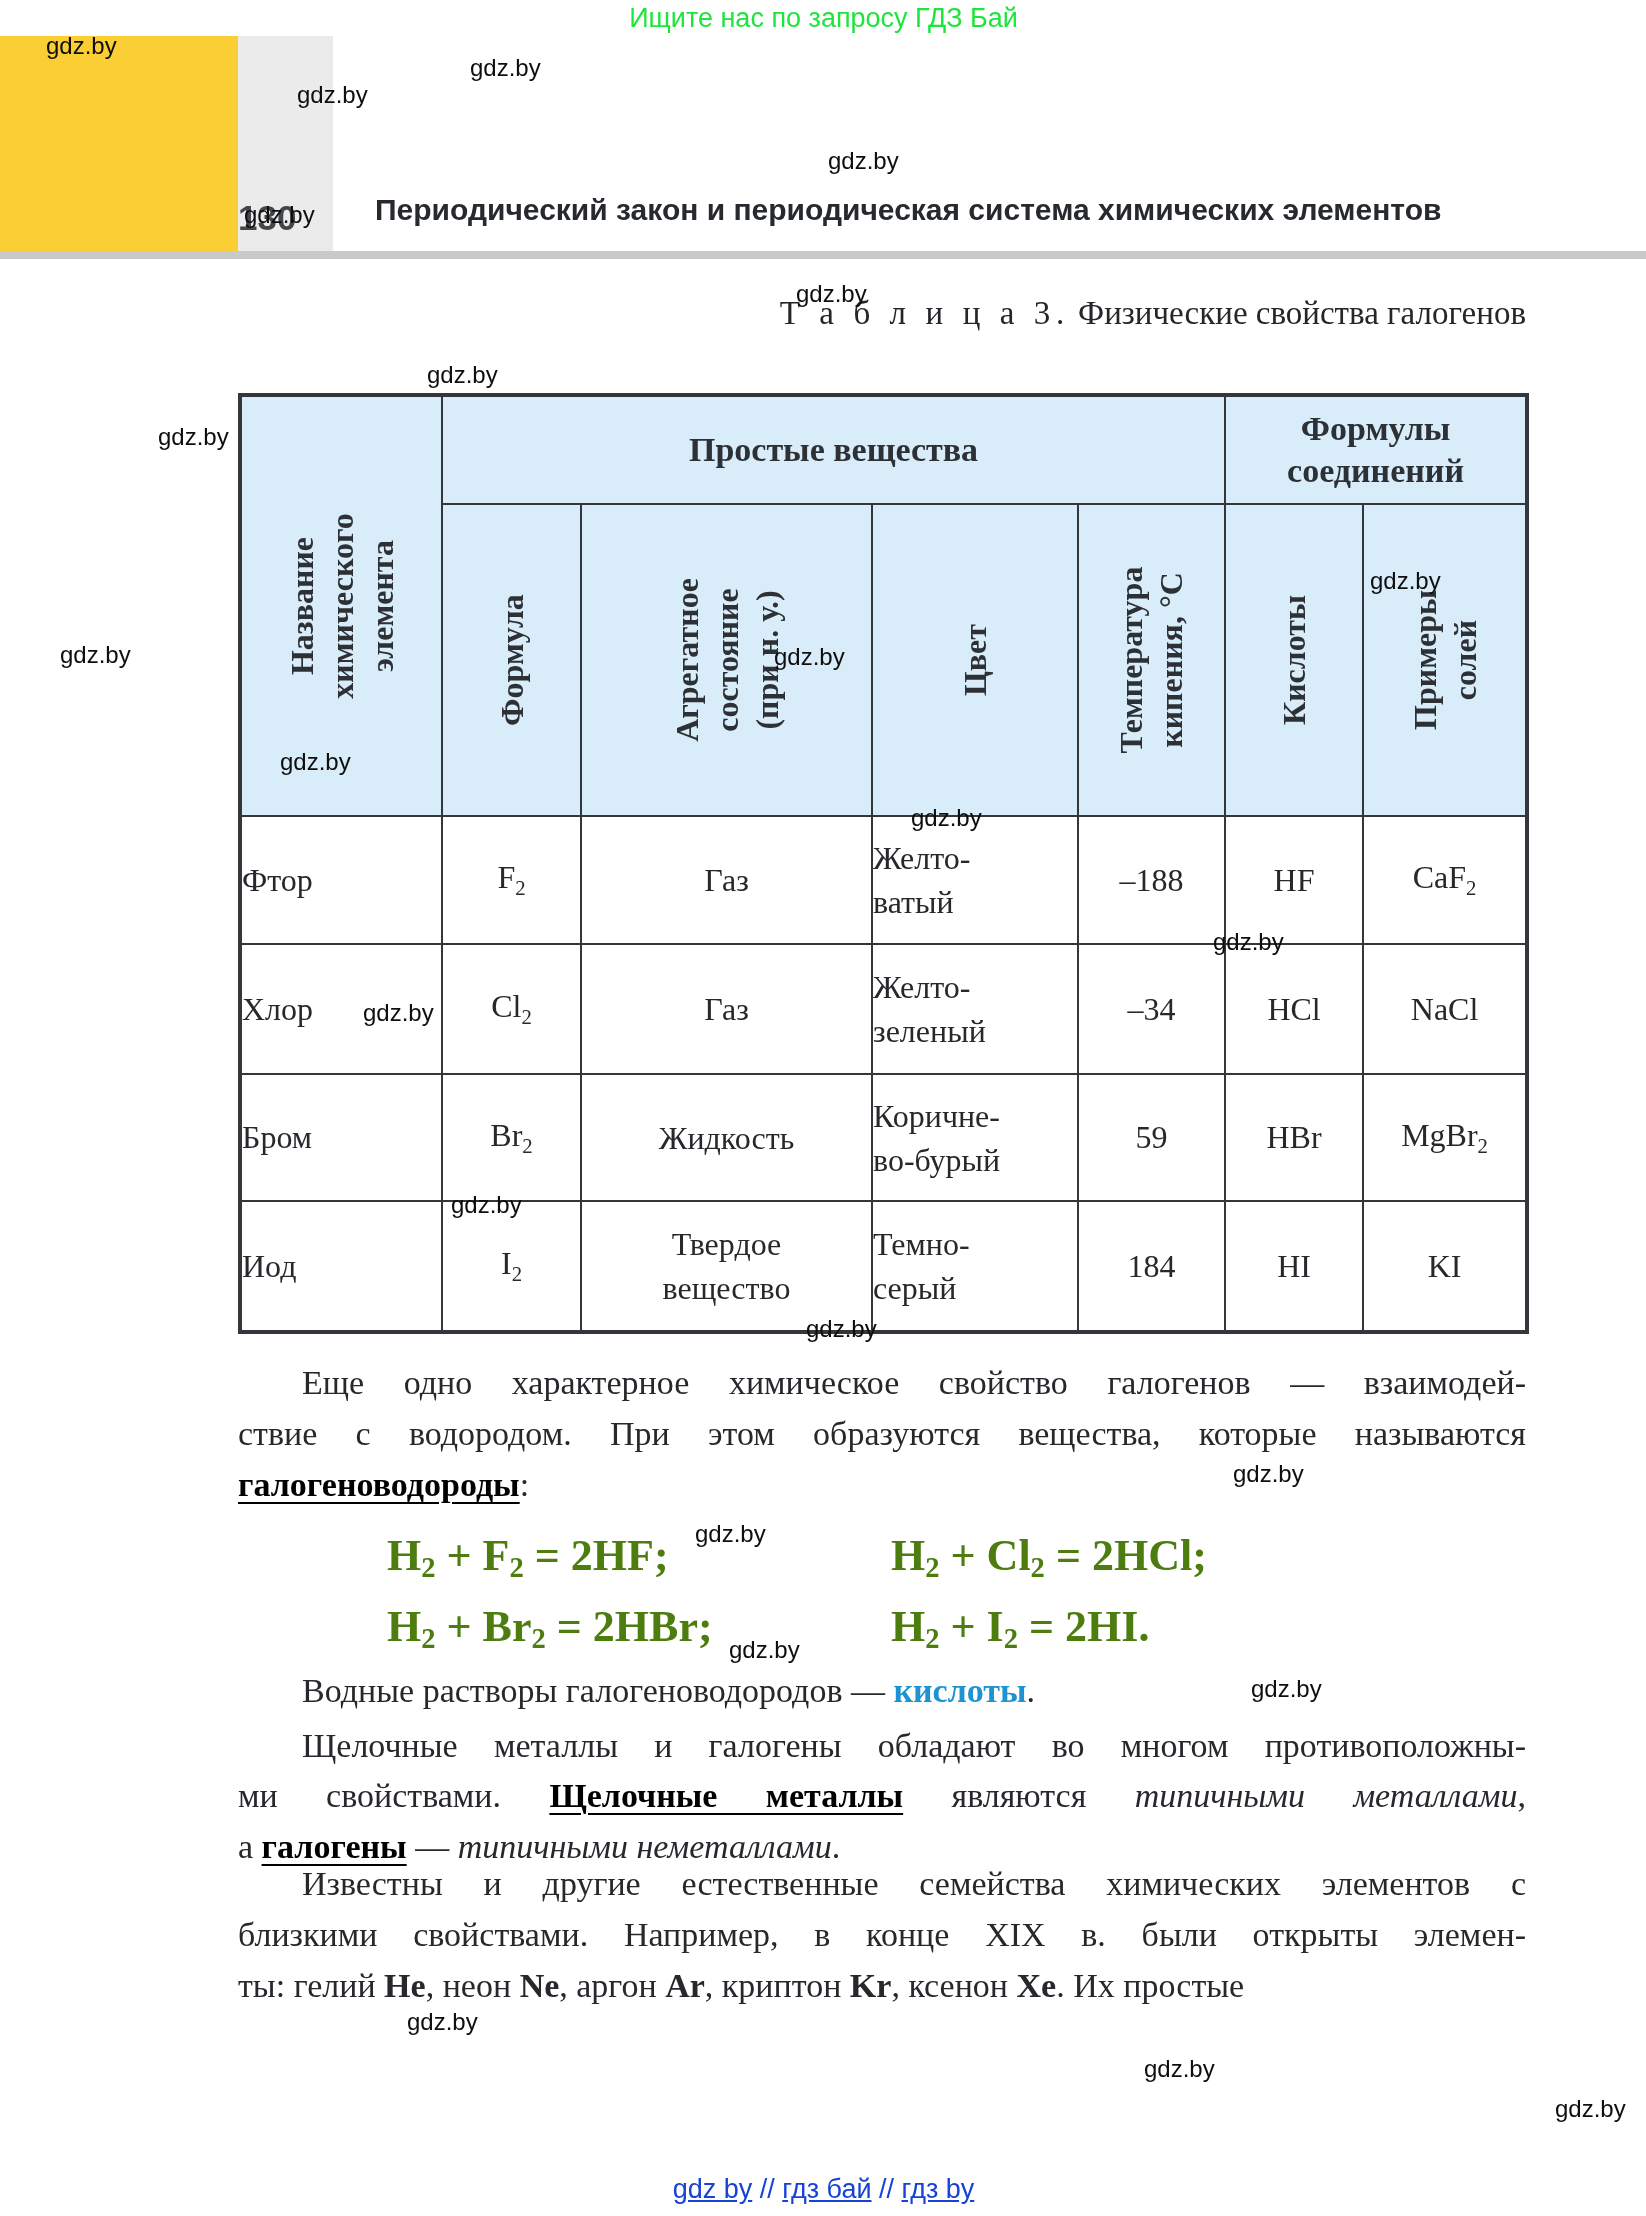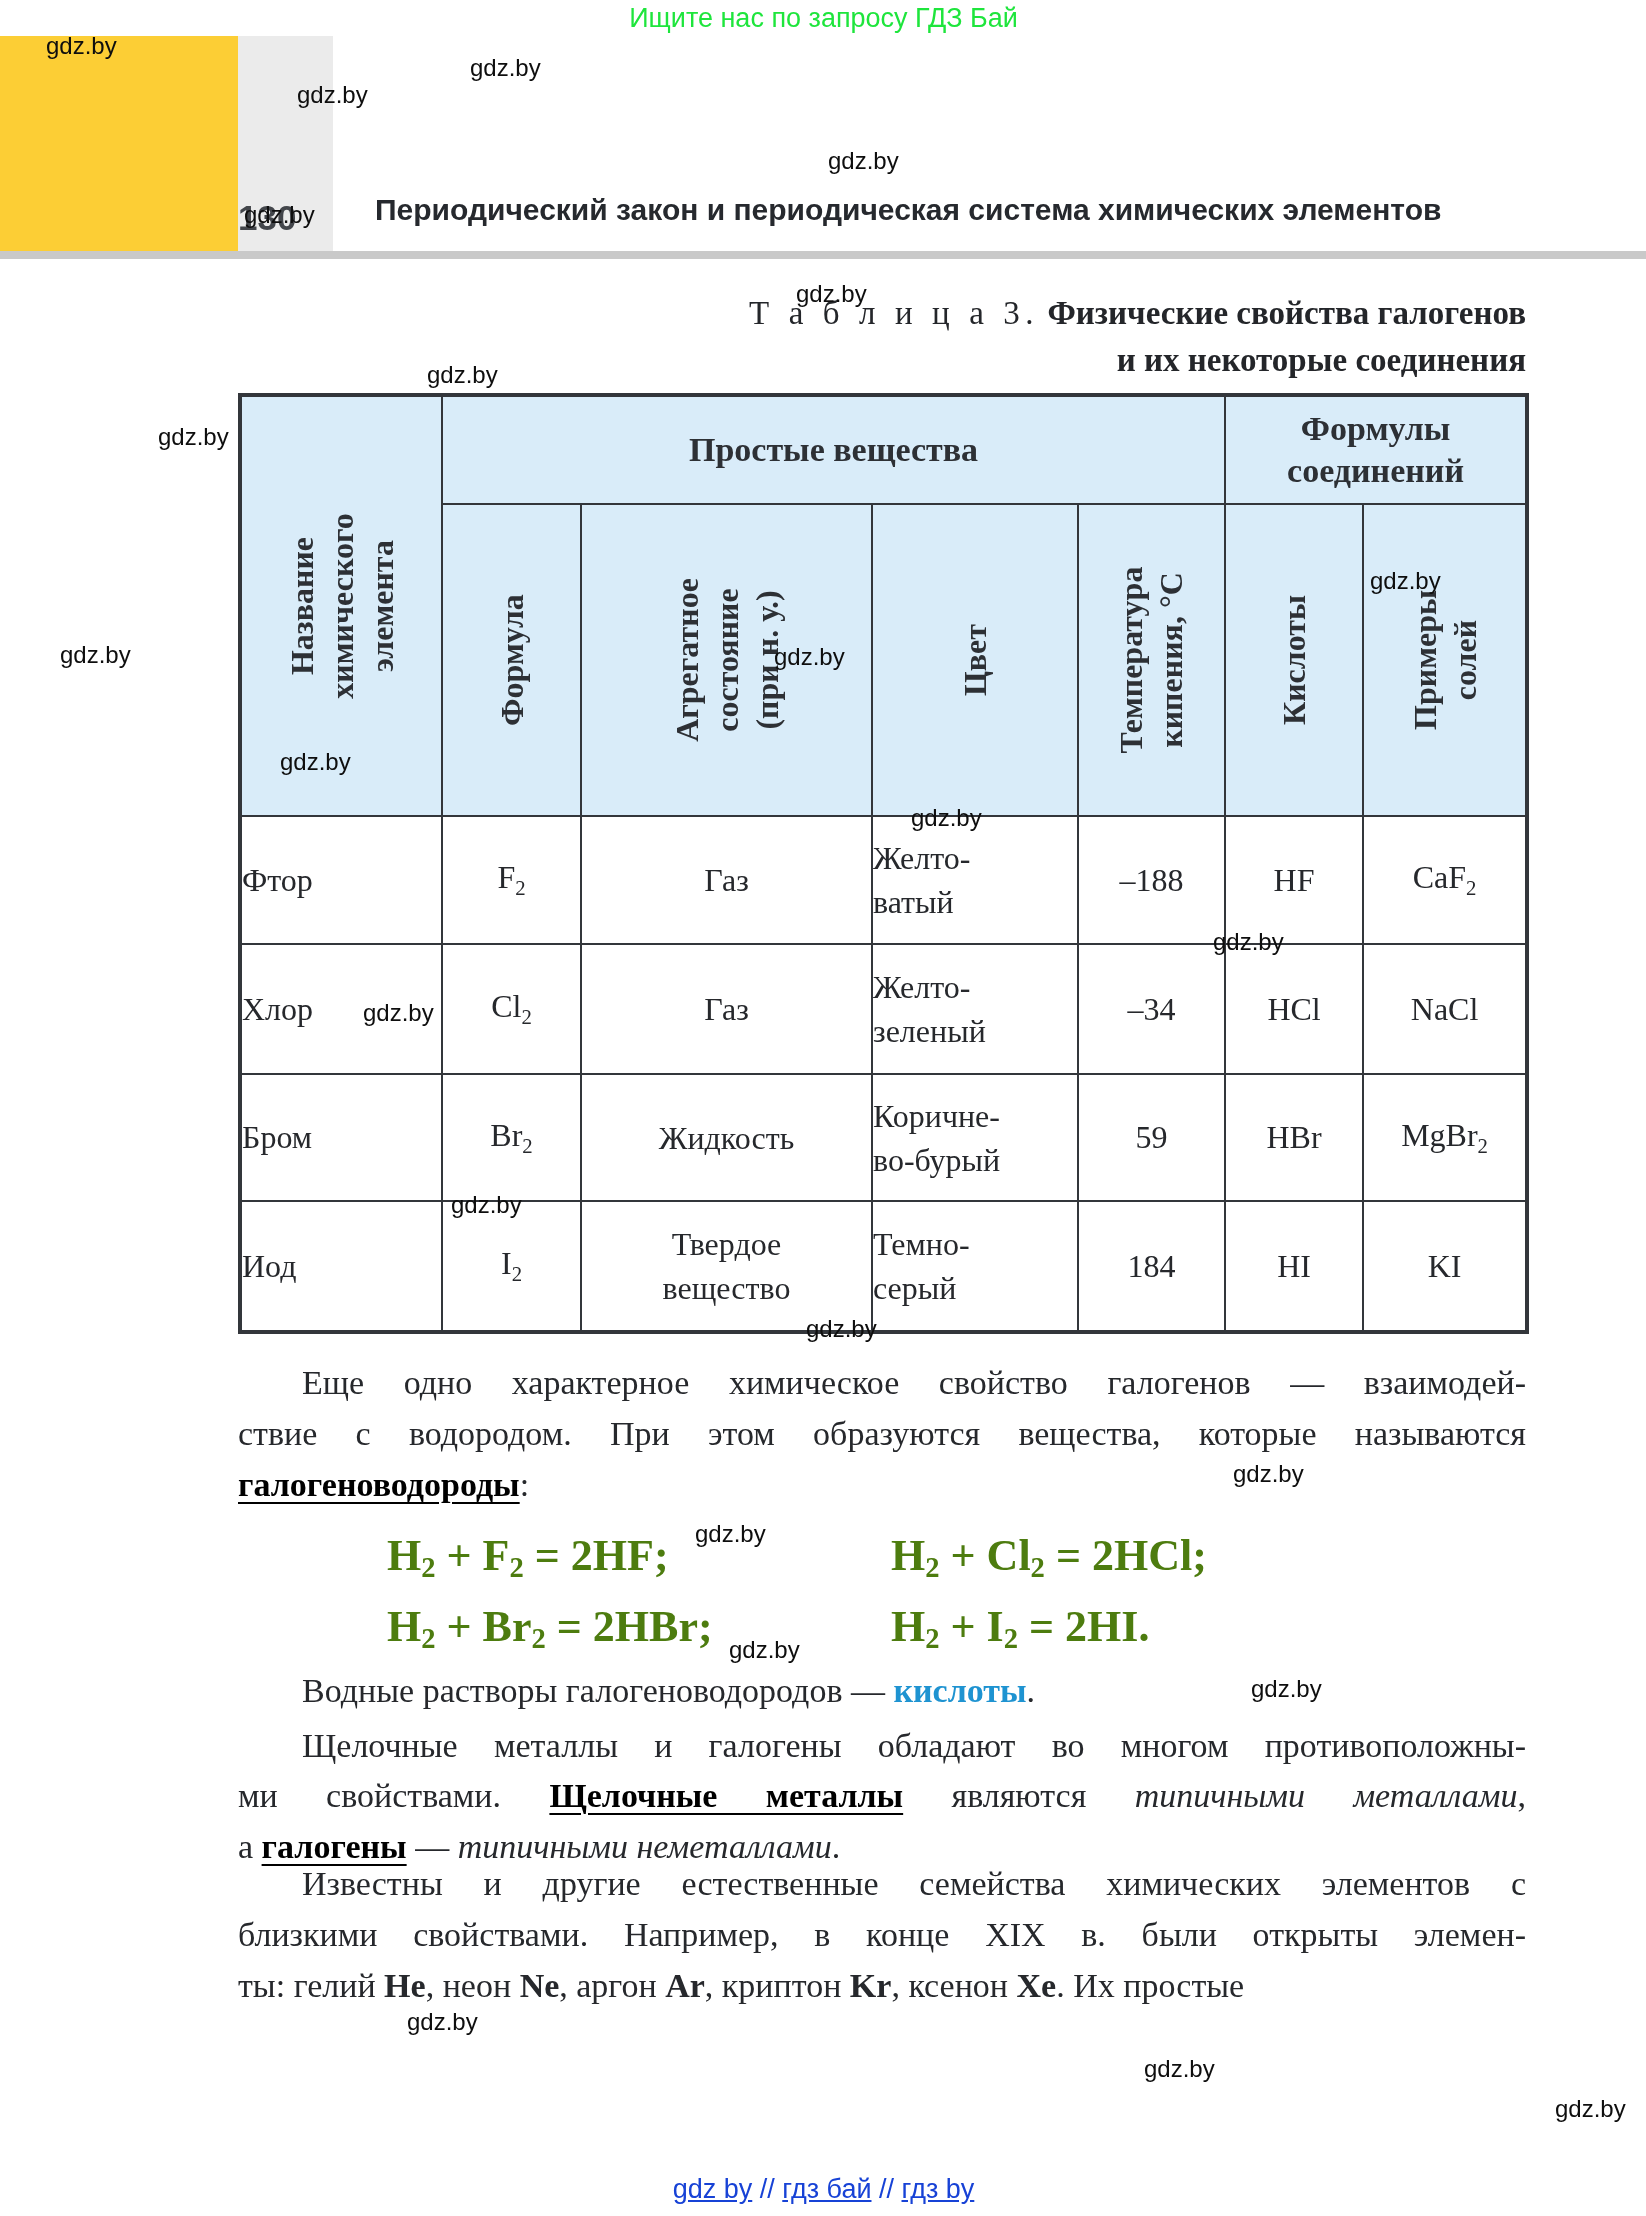--- a/index.html
+++ b/index.html
@@ -17,21 +17,21 @@
     display:flex;align-items:flex-end;justify-content:flex-start;}
   .page-number{font-family:"Liberation Sans", sans-serif;font-weight:bold;font-size:35px;
     color:#43464b;padding-bottom:17.7px;}
   .chapter-title{left:375px;top:193px;width:1153px;
     font-family:"Liberation Sans", sans-serif;font-weight:bold;font-size:30px;color:#26292e;white-space:nowrap;}
   .gray-rule{left:0;top:251px;width:1647px;height:8px;background:#c9c9c9;}
 
   
   .caption{right:121px;top:290px;text-align:right;font-size:33px;line-height:47px;color:#24262a;}
   .caption .spaced{letter-spacing:5.6px;font-weight:normal;}
-  .caption b{font-weight:bold;text-align:center;}
+  .caption b{font-weight:normal;text-align:center;}
 
   
   .halogen-table{left:238px;top:393px;border-collapse:collapse;table-layout:fixed;width:1288px;
     border:4px solid #33363b;}
   .halogen-table td{border:2.4px solid #33363b;vertical-align:middle;font-size:32px;color:#26282c;
     padding:0;}
   .halogen-table td.hdr{background:#d9ecf9;}
   .halogen-table td.body{background:#ffffff;}
   .group-label{font-weight:bold;font-size:34px;text-align:center;line-height:42px;color:#2d3035;}
   .rotwrap{display:flex;align-items:center;justify-content:center;width:100%;height:100%;}
@@ -73,21 +73,20 @@
   <div class="abs yellow-block"></div>
   <div class="abs gray-block">
     <span class="page-number">130</span>
   </div>
   <div class="abs chapter-title">Периодический закон и периодическая система химических элементов</div>
   <div class="abs gray-rule"></div>
 
   <div class="abs caption">
     <div><span class="spaced">Т а б л и ц а  3.</span>
       <b>Физические свойства галогенов</b></div>
-    <div><b>и их некоторые соединения</b></div>
   </div>
 
   <table class="abs halogen-table">
     <colgroup>
       <col style="width:202px">
         <col style="width:139px">
         <col style="width:291px">
       <col style="width:206px">
         <col style="width:147px">
         <col style="width:138px">

